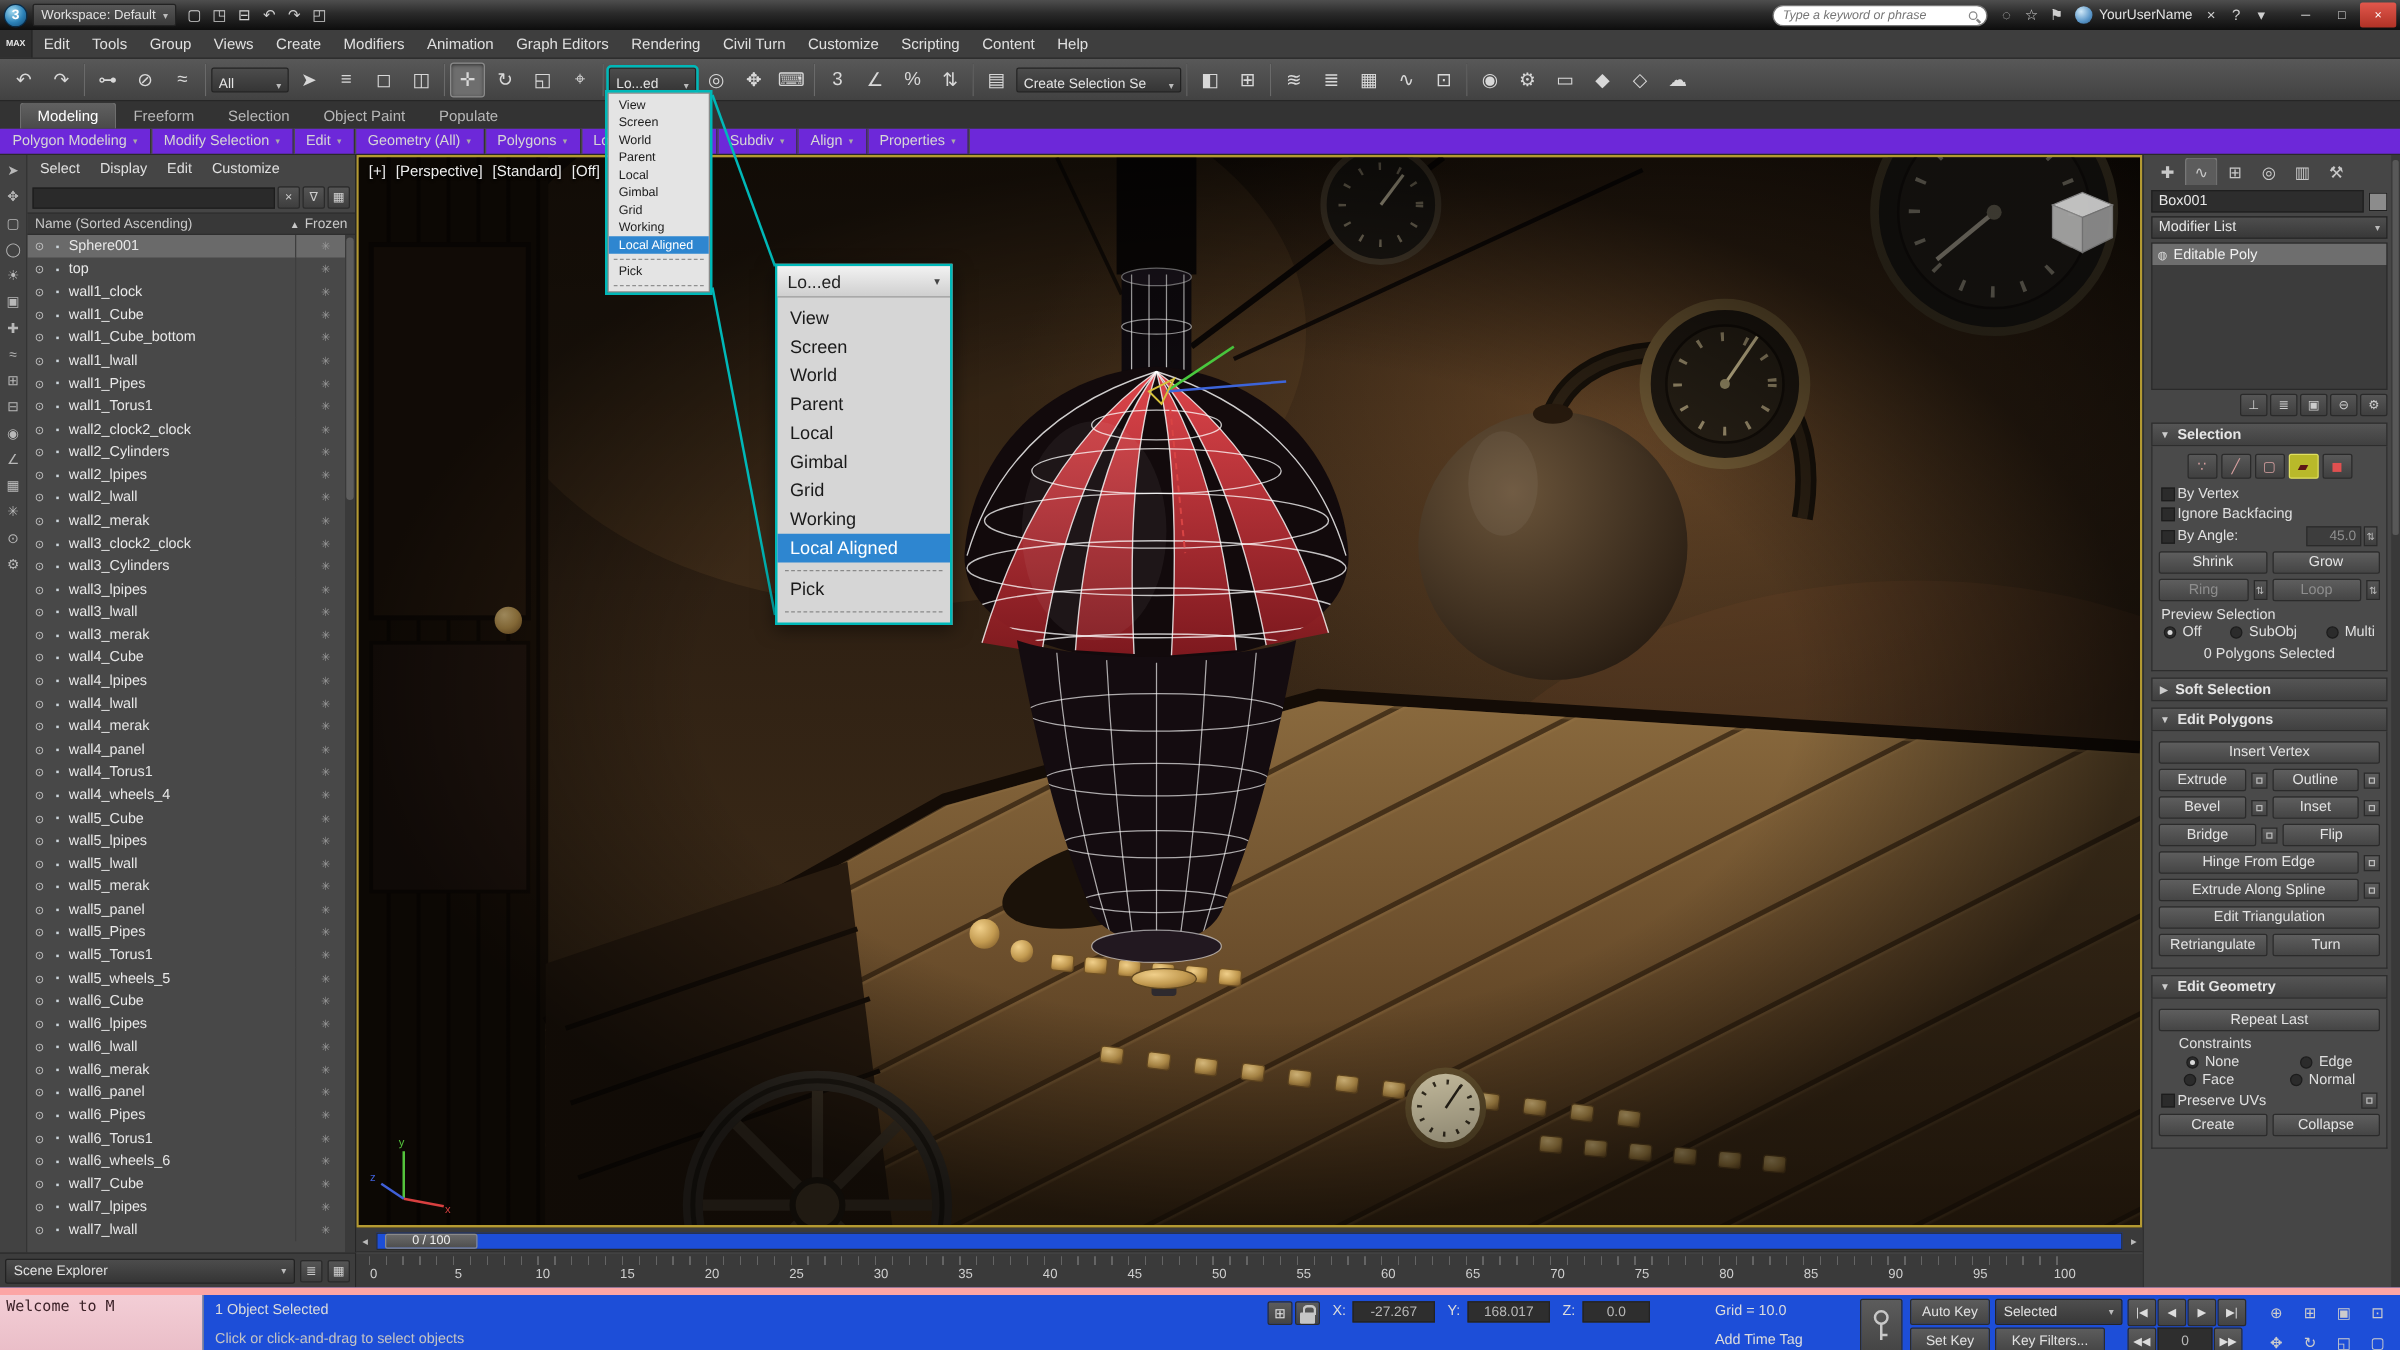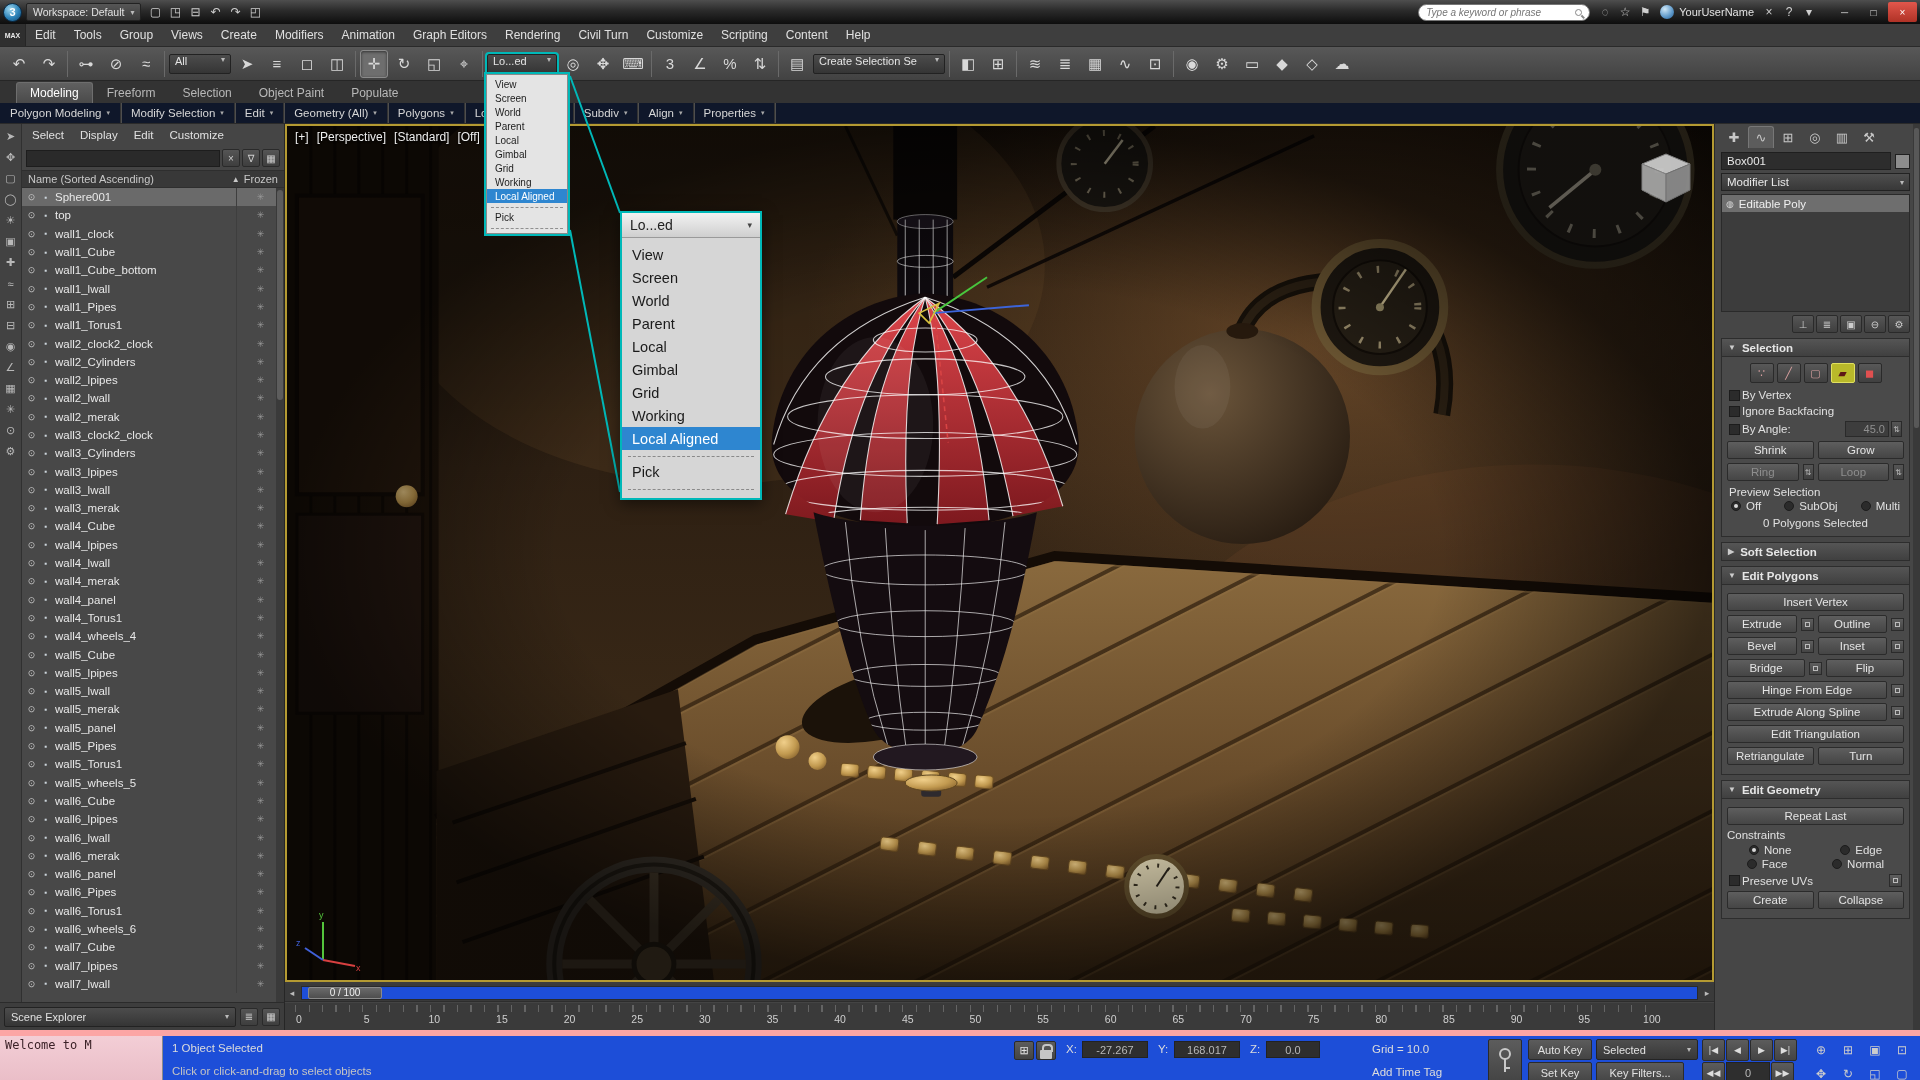--- a/index.html
+++ b/index.html
@@ -27,29 +27,29 @@
 #menubar{position:absolute;left:0;top:24px;width:1920px;height:23px;background:#3e3e3e;border-bottom:1px solid #2a2a2a;display:flex;align-items:stretch;z-index:29}
 .maxlogo{width:26px;display:flex;align-items:center;justify-content:center;font-size:7px;font-weight:bold;color:#e8e8e8;background:#2f2f2f;border-right:1px solid #262626}
 .menu-item{display:flex;align-items:center;padding:0 9px;font-size:12px;color:#e0e0e0}
 
 
 #toolbar{position:absolute;left:0;top:47px;width:1920px;height:34px;background:linear-gradient(#585858,#424242);border-bottom:1px solid #262626;display:flex;align-items:center;padding-left:4px;z-index:28}
 .tgroup{display:flex;align-items:center}
 .ticon{width:28px;height:28px;margin:0 1px;border-radius:3px;display:flex;align-items:center;justify-content:center;font-size:15px;color:#d8d8d8;flex:none}
 .ticon.active{background:#6e6e6e;border:1px solid #8a8a8a;box-shadow:inset 0 1px 3px rgba(0,0,0,.55)}
 .tsep{width:1px;height:26px;background:#2c2c2c;border-right:1px solid #6a6a6a;margin:0 3px;flex:none}
-.tcombo{height:20px;background:linear-gradient(#4c4c4c,#353535);border:1px solid #222;border-radius:2px;display:flex;align-items:flex-start;padding:0 5px;gap:5px;font-size:11px;color:#e4e4e4;flex:none;margin:0 1px}
+.tcombo{height:20px;background:linear-gradient(#4c4c4c,#353535);border:1px solid #222;border-radius:2px;display:flex;align-items:flex-end;padding:0 5px;gap:5px;font-size:11px;color:#e4e4e4;flex:none;margin:0 1px}
 .tcombo .ca{font-size:8px;color:#bbb;margin-left:auto}
 .tcombo.teal{outline:2px solid #00b8b8}
 
 
 #rtabs{position:absolute;left:0;top:81px;width:1920px;height:22px;background:#333;display:flex;align-items:flex-end;padding-left:16px;gap:1px;z-index:5}
 .rtab{padding:3px 13px;font-size:12px;color:#b8b8b8}
 .rtab.active{background:linear-gradient(#606060,#4a4a4a);color:#fff;border:1px solid #6e6e6e;border-bottom:none;border-radius:3px 3px 0 0}
-#rgroups{position:absolute;left:0;top:103px;width:1920px;height:21px;background:#0f172a;border-bottom:1px solid #2a2a2a;display:flex;align-items:center;z-index:5}
+#rgroups{position:absolute;left:0;top:103px;width:1920px;height:21px;background:#6d28d9;border-bottom:1px solid #2a2a2a;display:flex;align-items:center;z-index:5}
 .rgrp{display:flex;align-items:center;gap:5px;padding:0 10px;height:100%;border-right:1px solid #333;box-shadow:1px 0 0 #4e4e4e;font-size:11.5px;color:#d6d6d6}
 .rgrp .ra{font-size:7px;color:#aaa}
 
 
 #serail{position:absolute;left:0;top:124px;width:22px;height:878px;background:#424242;border-right:1px solid #303030;z-index:4;display:flex;flex-direction:column;align-items:center;padding-top:2px}
 .railicon{width:20px;height:21px;display:flex;align-items:center;justify-content:center;font-size:11px;color:#b8b8b8}
 #sexp{position:absolute;left:22px;top:124px;width:263px;height:878px;background:#454545;border-right:1px solid #262626;z-index:4;display:flex;flex-direction:column}
 #semenu{height:22px;display:flex;align-items:center;padding-left:2px}
 .semenu-item{padding:0 8px;font-size:11.5px;color:#e0e0e0}
 #sesearch{height:24px;display:flex;align-items:center;gap:2px;padding:0 4px}
@@ -1257,21 +1257,21 @@
     </div>
 
     <div class="ro-head">
       <span class="tri">▼</span>
       <span>Edit Geometry</span>
     </div>
     <div class="ro-body">
       <div class="btnrow">
           <div class="btn">Repeat Last</div>
         </div>
-      <div class="cp-label" style="margin:3px 0">Constraints</div>
+      <div class="cp-label" style="margin:3px 16px">Constraints</div>
       <div class="radrow" style="justify-content:space-around;margin:2px 0">
         <span class="radrow">
             <span class="radio on"></span>
             <span>None</span>
           </span>
         <span class="radrow">
             <span class="radio"></span>
             <span>Edge</span>
           </span>
       </div>

